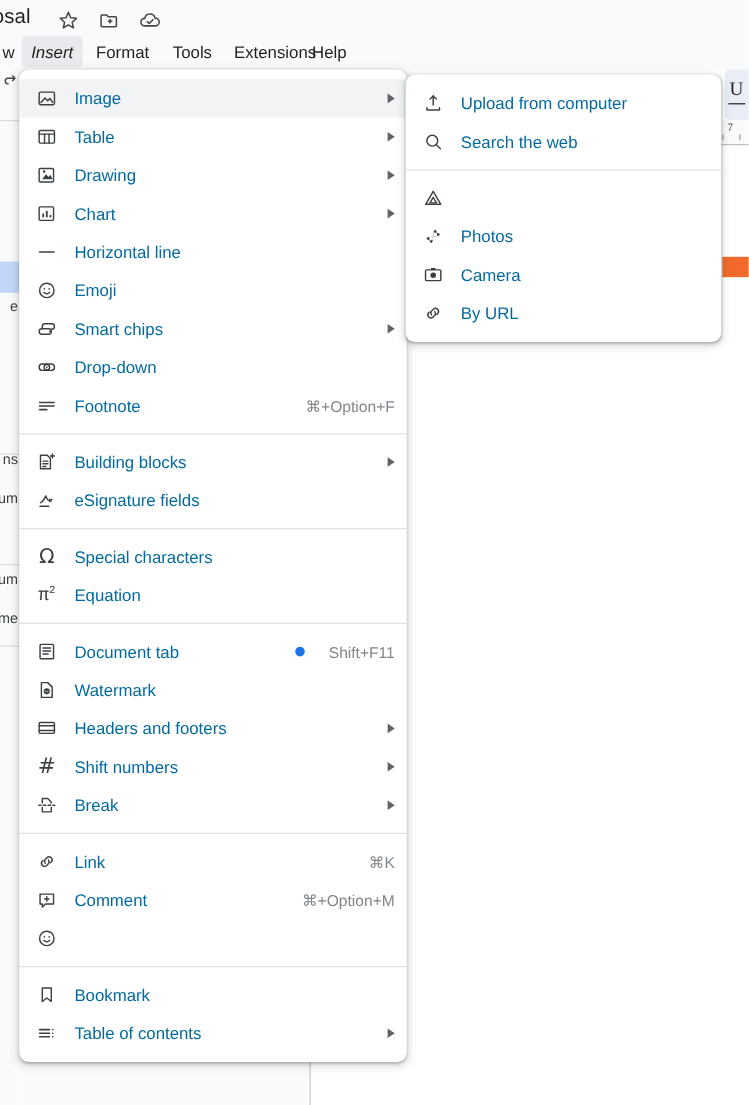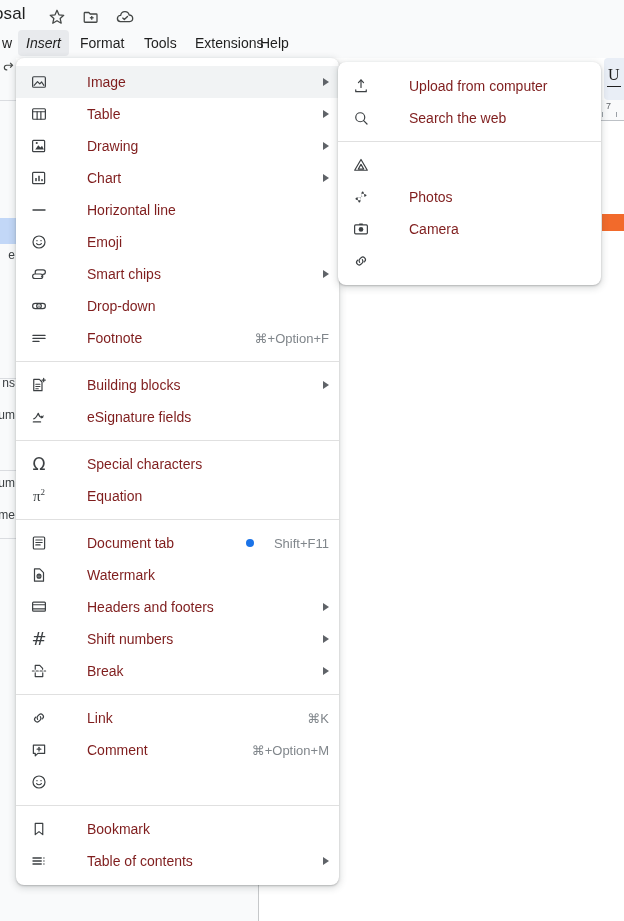--- a/index.html
+++ b/index.html
@@ -114,23 +114,22 @@
   }
   .mrow.hl { background: #f1f3f4; }
   .mrow .ico {
     width: 22px; height: 22px; flex: 0 0 22px;
     display: flex; align-items: center; justify-content: center;
     color: #3c4043;
     margin-right: 12px;
   }
   .mrow .ico svg { display:block; }
   .mrow .lbl {
-    font-size: 14px; color: #7f1d1d; white-space: nowrap;
+    font-size: 14px; color: #0369a1; white-space: nowrap;
     flex: 1 1 auto;
-    margin-left: 25px;
   }
   .mrow .badge-dot {
     width: 8px; height: 8px; border-radius: 50%;
     background: #1a73e8; margin-left: 8px; margin-right: 8px;
     flex: 0 0 8px;
   }
   .mrow .accel {
     font-size: 13px; color: #80868b; white-space: nowrap; margin-left: 12px;
   }
   .mrow .caret {
@@ -348,21 +347,21 @@
       </div>
       <div class="sep"></div>
       <div class="mrow">
         <span class="ico">
           <span style="font-size:17px;line-height:1;font-family:'DejaVu Sans',sans-serif;">Ω</span>
         </span>
         <span class="lbl">Special characters</span>
       </div>
       <div class="mrow">
         <span class="ico">
-          <span style="font-size:15px;line-height:1;font-family:Liberation Serif, serif;">π<sup style="font-size:9px">2</sup></span>
+          <span style="font-size:15px;line-height:1;font-family:Liberation Mono, monospace;">π<sup style="font-size:9px">2</sup></span>
         </span>
         <span class="lbl">Equation</span>
       </div>
       <div class="sep"></div>
       <div class="mrow">
         <span class="ico">
           <svg width="18" height="18" viewBox="0 0 24 24" fill="none" stroke="currentColor" stroke-width="1.6" stroke-linecap="round" stroke-linejoin="round">
             <rect x="4.5" y="4" width="15" height="16" rx="1.3"></rect>
             <line x1="7.8" y1="8" x2="16.2" y2="8"></line>
             <line x1="7.8" y1="11.3" x2="16.2" y2="11.3"></line>
@@ -519,16 +518,17 @@
         </span>
         <span class="lbl">Camera</span>
       </div>
       <div class="mrow">
         <span class="ico">
           <svg width="18" height="18" viewBox="0 0 24 24" fill="none" stroke="currentColor" stroke-width="1.6" stroke-linecap="round" stroke-linejoin="round">
             <path d="M10.2 13.8a3.4 3.4 0 0 1 0-4.2l2-2a3.4 3.4 0 0 1 4.8 4.8l-.9.9"></path>
             <path d="M13.8 10.2a3.4 3.4 0 0 1 0 4.2l-2 2a3.4 3.4 0 0 1-4.8-4.8l.9-.9"></path>
           </svg>
         </span>
+        <span class="lbl">By URL</span>
       </div>
     </div>
 
 </div>
 
 </body></html>

